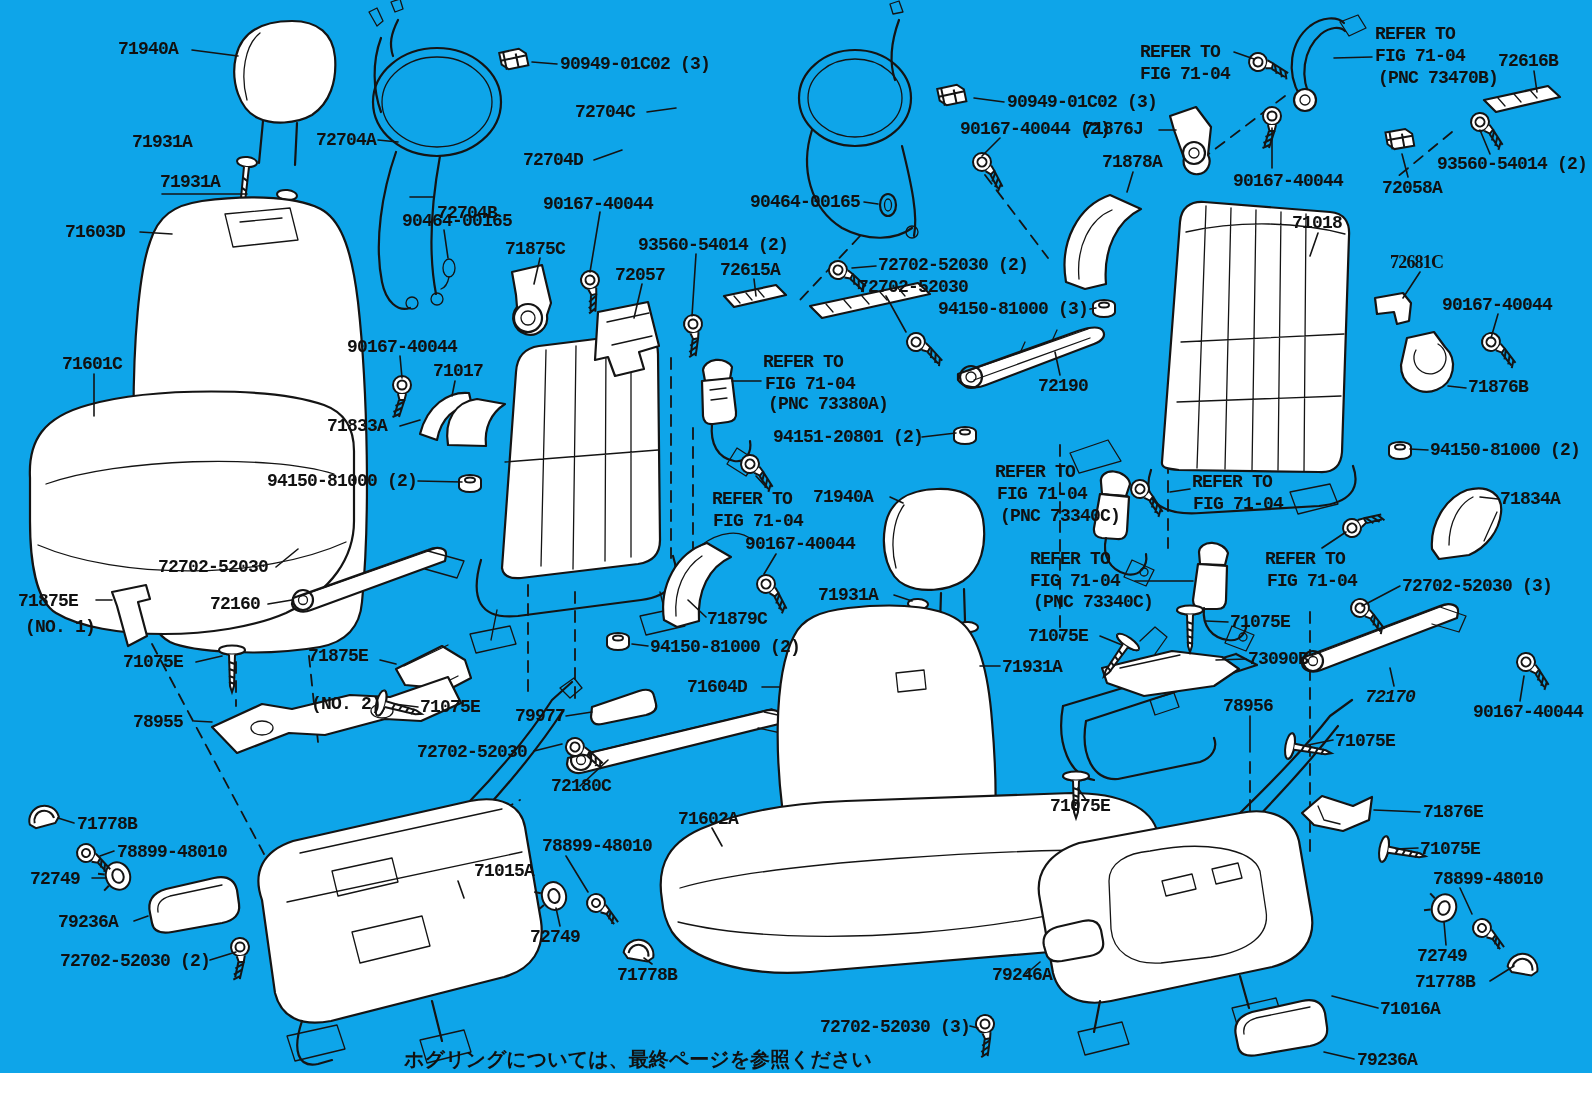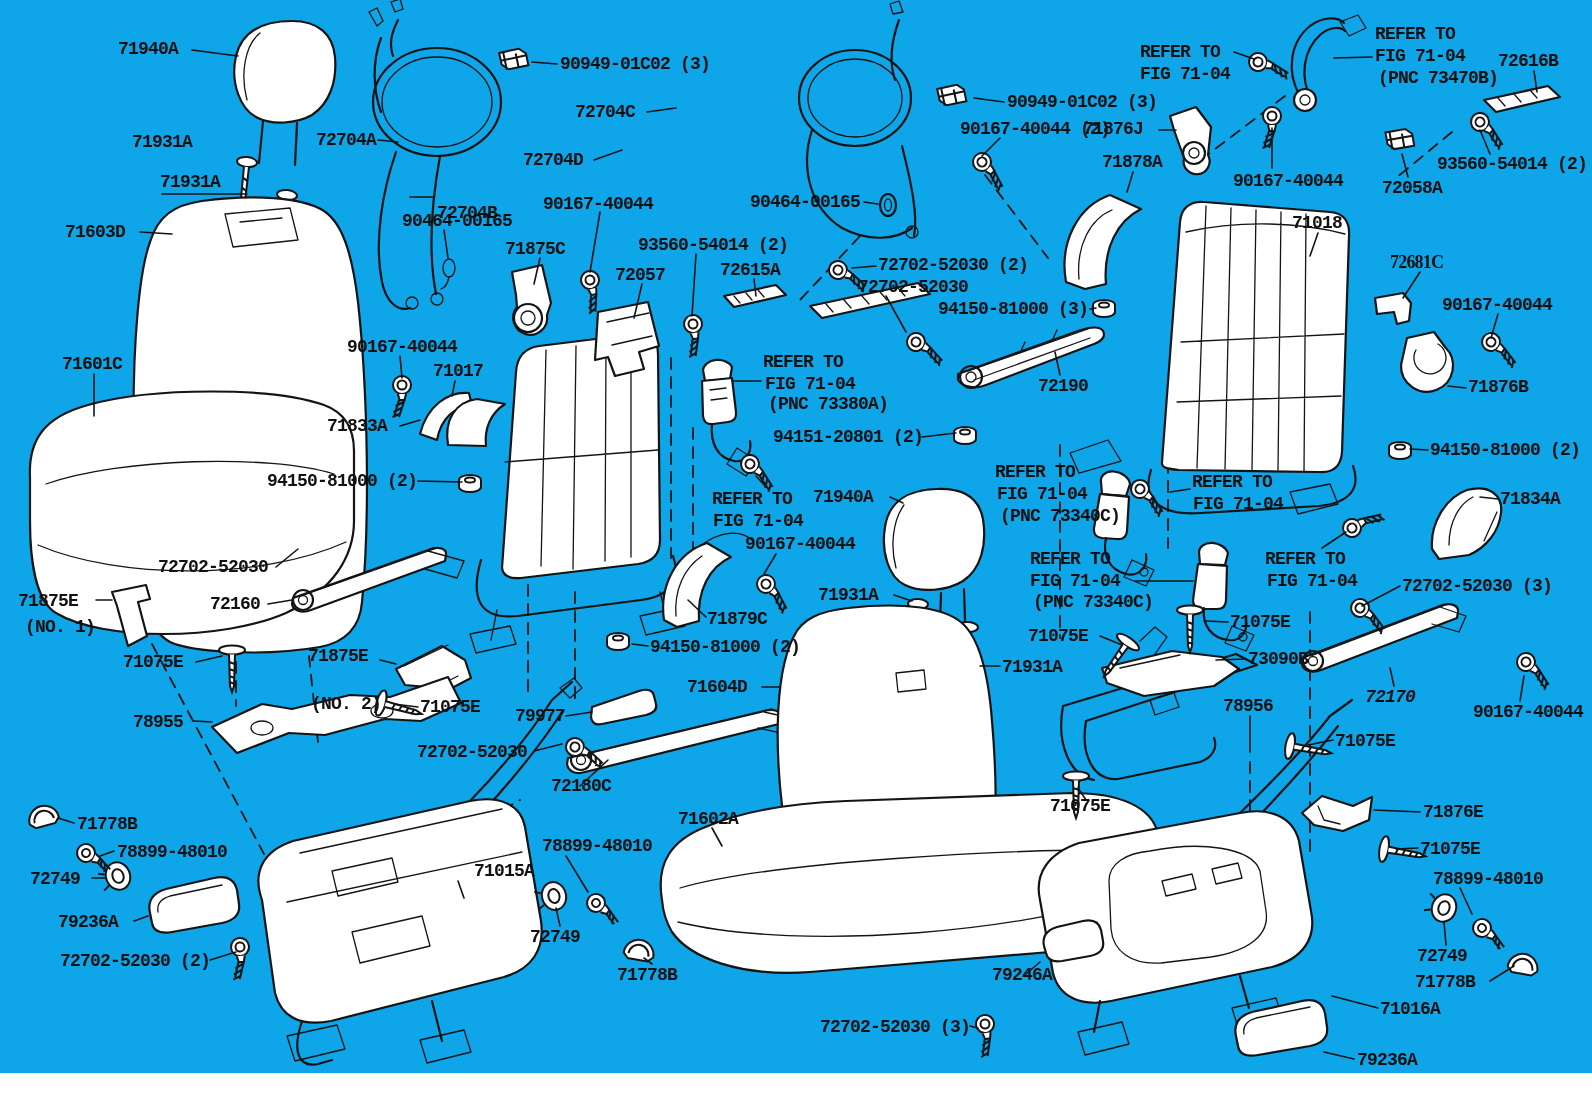--- a/index.html
+++ b/index.html
@@ -393,15 +393,16 @@
       <div class="lbl" style="left: 530px; top: 928px;">72749</div>
       <div class="lbl" style="left: 617px; top: 966px;">71778B</div>
       <div class="lbl" style="left: 950px; top: 966px; margin-left: 42px;">79246A</div>
       <div class="lbl" style="left: 820px; top: 1018px;">72702-52030 (3)</div>
       <div class="lbl" style="left: 1417px; top: 947px;">72749</div>
       <div class="lbl" style="left: 1415px; top: 973px;">71778B</div>
       <div class="lbl" style="left: 1380px; top: 1000px;">71016A</div>
       <div class="lbl" style="left: 1357px; top: 1051px;">79236A</div>
     </div>
 
+<div class="note" style="left:404px;top:1046px;">ホグリングについては、最終ページを参照ください</div>
 <div class="figcode" style="left:1510px;top:1070px;">713776V</div>
 
 </div>
 
 </body></html>

